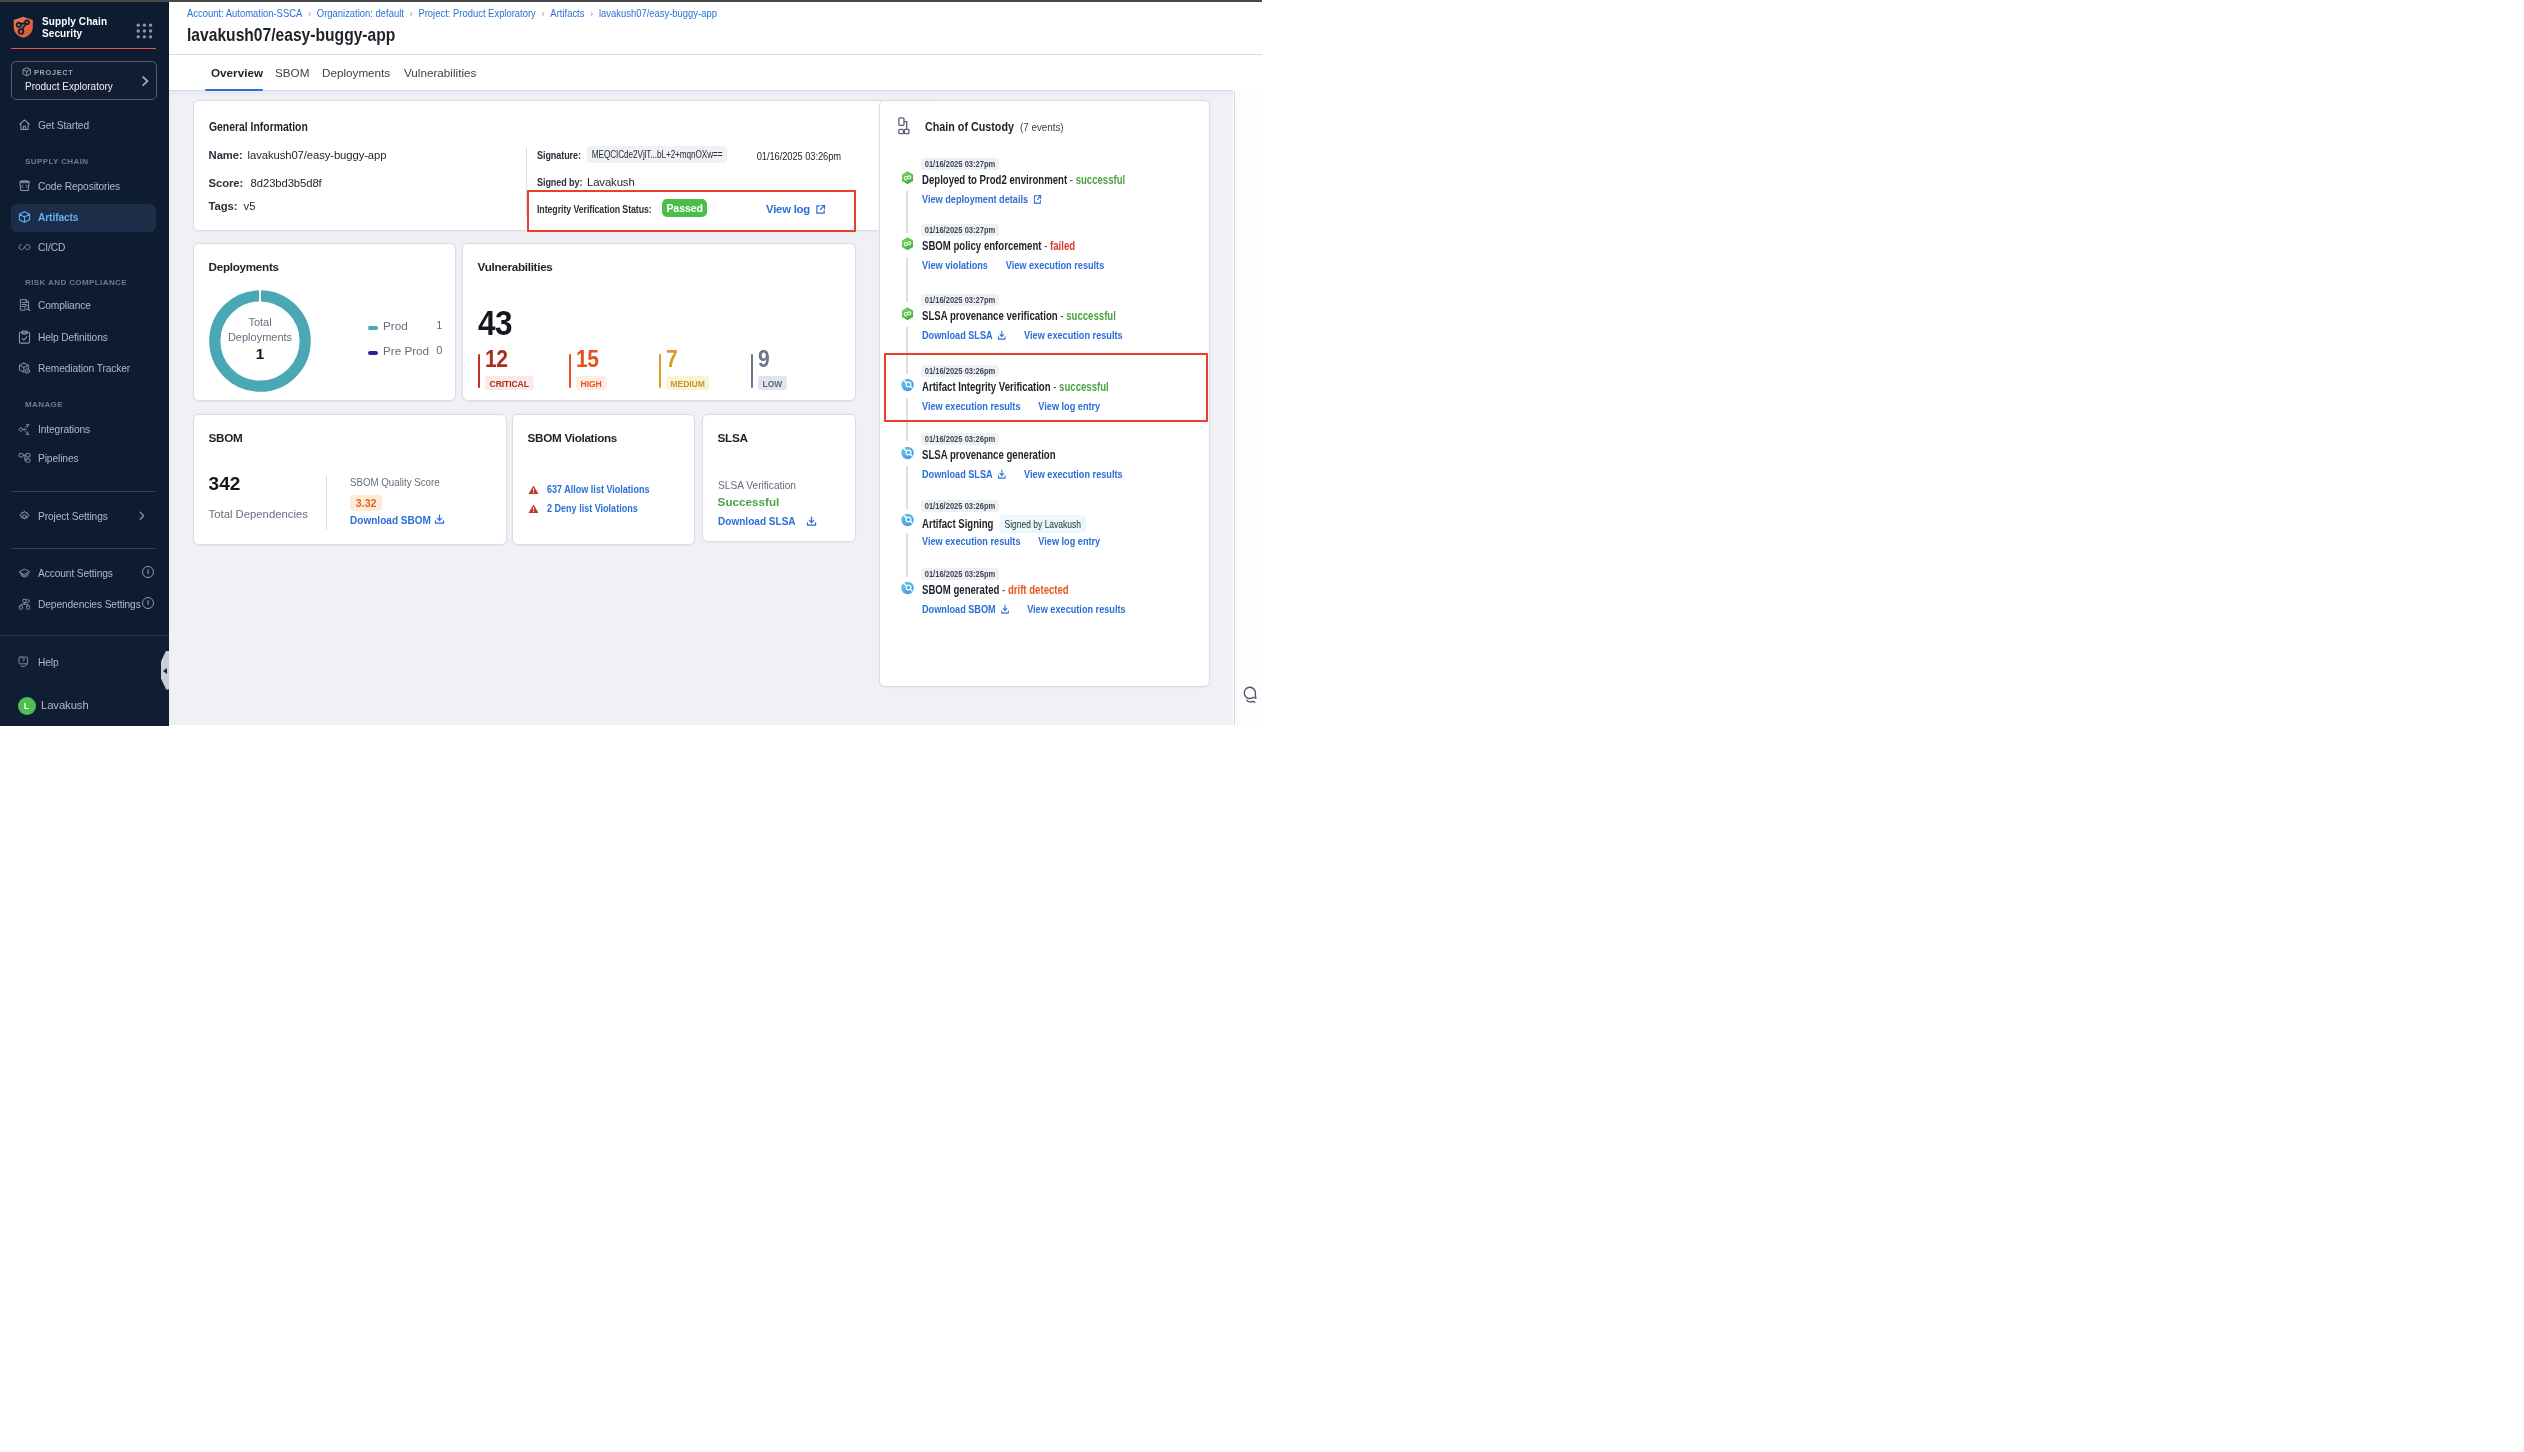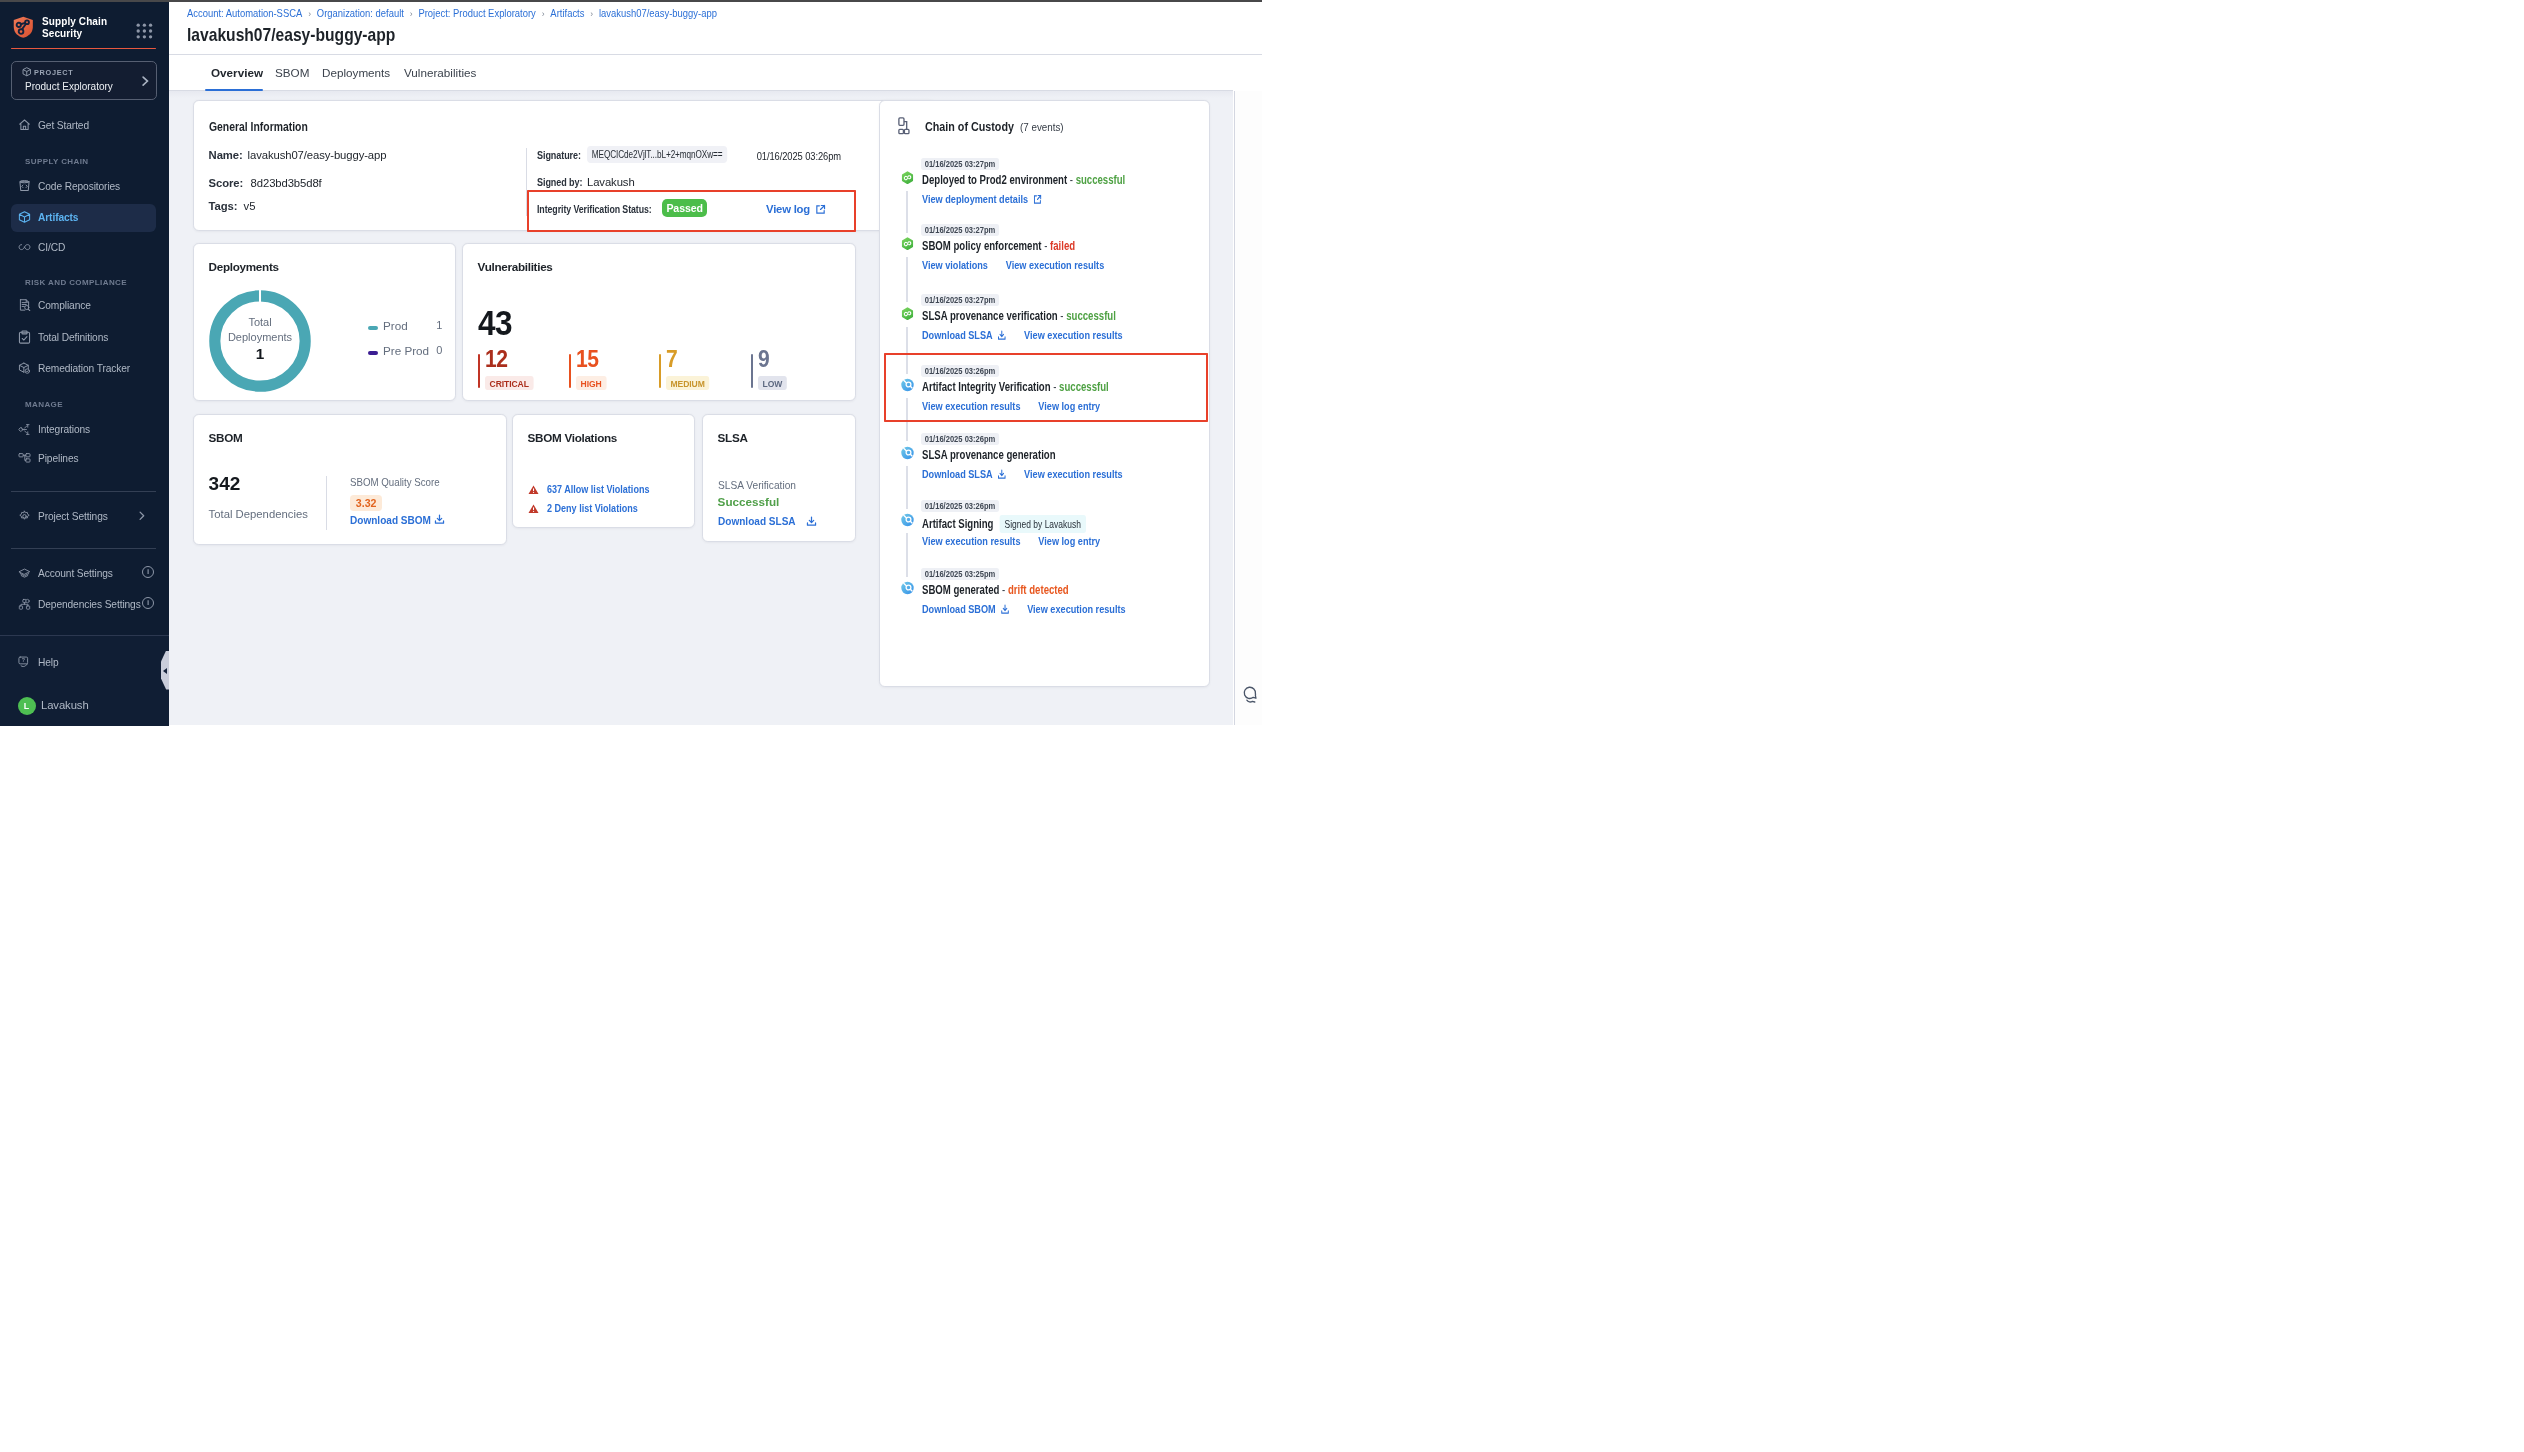--- a/index.html
+++ b/index.html
@@ -135,21 +135,21 @@
     <span class="nlabel">Compliance</span>
   </div>
   <div class="navitem" style="top:327px">
     <span class="nicon">
         <svg width="13" height="14" viewBox="0 0 18 19">
           <rect x="2" y="3" width="14" height="15" rx="1.6" stroke-width="1.5"></rect>
           <rect x="5.5" y="1.2" width="7" height="4" rx="1" stroke-width="1.5"></rect>
           <path d="M5.8 11.5 L8 13.7 L12.4 9"></path>
         </svg>
       </span>
-    <span class="nlabel">Total Definitions</span>
+    <span class="nlabel">Help Definitions</span>
   </div>
   <div class="navitem" style="top:358px">
     <span class="nicon">
         <svg width="14.6" height="14.6" viewBox="0 0 20 20">
           <path d="M9 2 L15.8 5.4 V10.5 M9 2 L2.2 5.4 V12.6 L9 16 M2.2 5.4 L9 8.8 L15.8 5.4 M9 8.8 V16" stroke-width="1.5"></path>
           <circle cx="14.3" cy="14.3" r="3.4" stroke-width="1.4"></circle>
           <path d="M13 14.5 L14 15.5 L15.8 13.4"></path>
         </svg>
       </span>
     <span class="nlabel">Remediation Tracker</span>
@@ -332,21 +332,21 @@
   <div style="position:absolute;left:14.6px;top:93px;font-size:11.3px;color:#646e7e">Total Dependencies</div>
   <div style="position:absolute;left:132px;top:61px;width:0.7px;height:54px;background:#d9dce5"></div>
   <div style="position:absolute;left:156px;top:61px;font-size:11.3px;color:#646e7e;transform:scaleX(.86);transform-origin:0 50%">SBOM Quality Score</div>
   <div style="position:absolute;left:156px;top:80px;background:#fdead8;color:#e2641f;font-weight:bold;font-size:10.6px;border-radius:3.7px;padding:2.2px 5.8px">3.32</div>
   <div class="link" style="position:absolute;left:156px;top:98px;font-size:11.7px;transform:scaleX(.86);transform-origin:0 50%">Download SBOM</div>
   <svg class="abs dlic" style="left:240px;top:99px" viewBox="0 0 15 15" width="11" height="11">
       <use href="#dl"></use>
     </svg>
 </div>
 
-<div class="card" style="left:512px;top:414px;width:183px;height:114px">
+<div class="card" style="left:512px;top:414px;width:183px;height:131px">
   <div class="ctitle" style="top:16.4px">SBOM Violations</div>
   <div style="position:absolute;left:15.3px;top:68px"><svg width="11" height="9.5" viewBox="0 0 17 15">
         <path d="M8.5 0.8 L16.4 14.2 H0.6 Z" fill="#c1392a"></path>
         <rect x="7.7" y="5" width="1.7" height="4.6" rx=".8" fill="#fff"></rect>
         <circle cx="8.55" cy="11.6" r="1" fill="#fff"></circle>
       </svg></div>
   <div class="link" style="position:absolute;left:34px;top:68px;font-size:11.3px;transform:scaleX(.8);transform-origin:0 50%">637 Allow list Violations</div>
   <div style="position:absolute;left:15.3px;top:87px"><svg width="11" height="9.5" viewBox="0 0 17 15">
         <path d="M8.5 0.8 L16.4 14.2 H0.6 Z" fill="#c1392a"></path>
         <rect x="7.7" y="5" width="1.7" height="4.6" rx=".8" fill="#fff"></rect>

